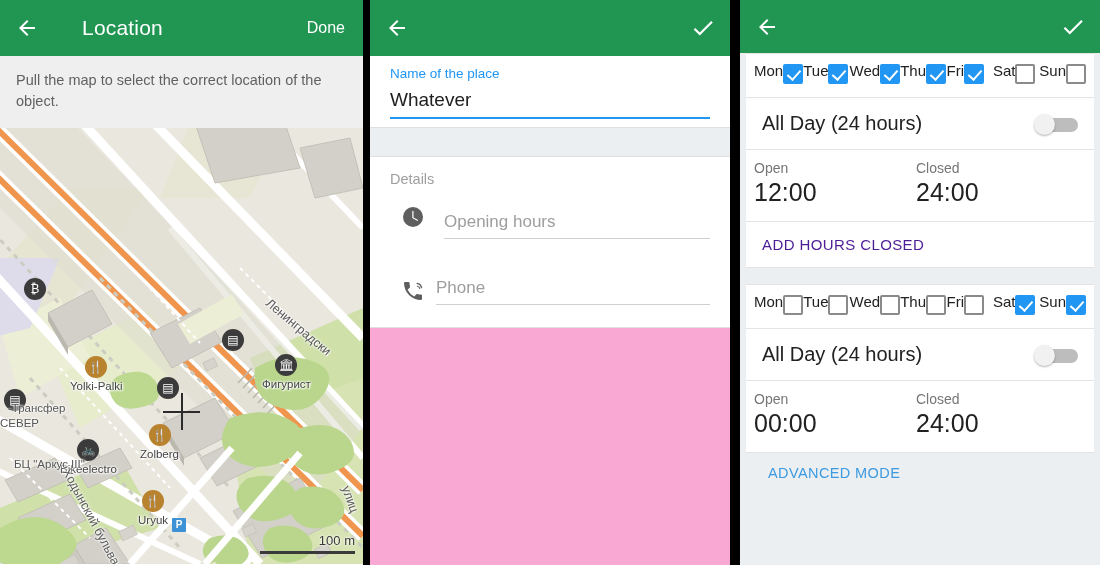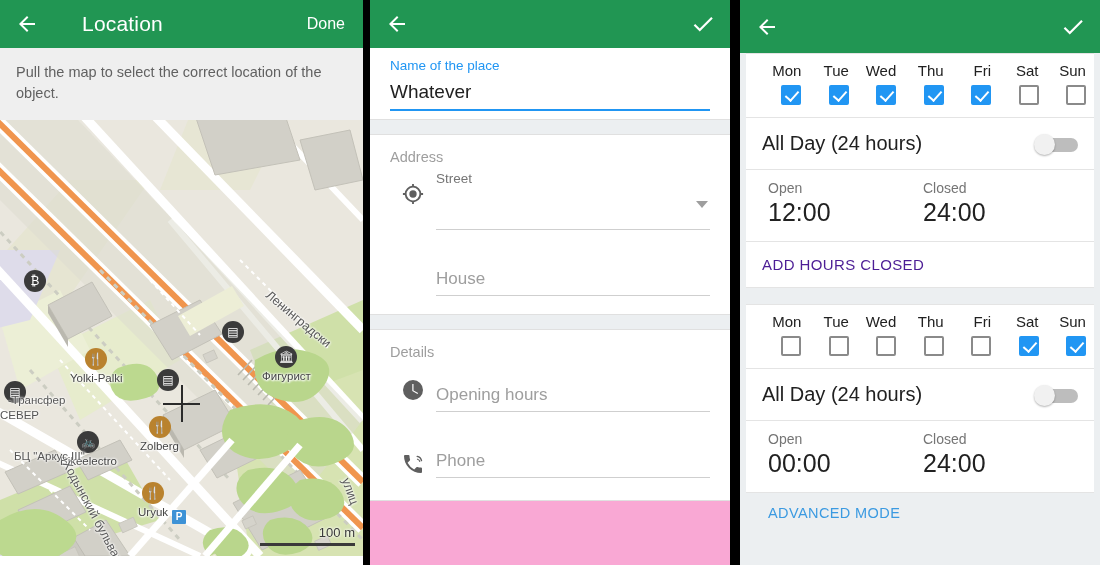--- a/index.html
+++ b/index.html
@@ -12,21 +12,21 @@
   .screen { position: relative; width: 1100px; height: 565px; background: #000; }
 
   
   .panel { position: absolute; top: 0; height: 565px; overflow: hidden; background: #fff; }
   #panel-location { left: 0; width: 363px; }
   #panel-editor   { left: 370px; width: 360px; }
   #panel-hours    { left: 740px; width: 360px; }
 
   
   .appbar {
-    height: 48px; background: var(--green, #219653);
+    height: 56px; background: var(--green, #219653);
     display: flex; align-items: center; position: relative;
     color: #fff;
   }
   .ab-icon {
     width: 54px; height: 54px; display: flex; align-items: center; justify-content: center;
     cursor: pointer;
   }
   .ab-icon svg { display: block; }
   .ab-title {
     font-size: 21px; font-weight: 400; color: #fff; letter-spacing: .2px;
@@ -108,34 +108,34 @@
     width: 46px; min-width: 46px; display: flex; justify-content: center;
     padding-top: 16px;
   }
   .row-body { flex: 1; position: relative; }
   .sub-label { font-size: 13.5px; color: #757575; padding-top: 4px; }
   .underline { border-bottom: 1px solid #cfcfcf; }
   .input-line {
     height: 36px; display: flex; align-items: flex-end; padding-bottom: 6px;
     font-size: 17px; color: #9e9e9e;
   }
-  .input-line.tall { height: 44px; }
+  .input-line.tall { height: 44px; margin-left: 8px; }
   .caret-down {
     position: absolute; right: 2px; top: 34px;
     width: 0; height: 0; border-left: 6px solid transparent;
     border-right: 6px solid transparent; border-top: 7px solid #9e9e9e;
   }
 
   
   .hcard { background: #fff; border: 1px solid #e4e4e4; border-left: none; border-right: none; margin: 0 6px; }
   .hgap { height: 16px; background: #eceff1; }
   .days-row {
     display: flex; padding: 8px 8px 12px 8px;
   }
-  .day { flex: 1; display: flex; flex-direction: column; align-items: flex-end; }
+  .day { flex: 1; display: flex; flex-direction: row; align-items: center; }
   .day-name { font-size: 15px; color: #212121; margin-bottom: 6px; }
   .cbox {
     width: 20px; height: 20px; border: 2px solid #8a8a8a; border-radius: 2px;
     background: #fff; position: relative;
   }
   .cbox.on { background: #2196f3; border-color: #2196f3; }
   .cbox.on::after {
     content: ""; position: absolute; left: 5px; top: 1px;
     width: 6px; height: 11px; border: solid #fff; border-width: 0 2.5px 2.5px 0;
     transform: rotate(42deg);
@@ -147,21 +147,21 @@
   }
   .toggle { position: relative; width: 44px; height: 16px; }
   .toggle .track {
     position: absolute; right: 0; top: 2px; width: 36px; height: 14px;
     background: #bdbdbd; border-radius: 7px;
   }
   .toggle .knob {
     position: absolute; left: 0; top: -2px; width: 21px; height: 21px;
     background: #f1f1f1; border-radius: 50%; box-shadow: 0 1px 2px rgba(0,0,0,.3);
   }
-  .oc-row { display: flex; padding: 10px 16px 14px 22px; }
+  .oc-row { display: flex; padding: 10px 16px 14px 8px; }
   .oc-col { width: 174px; }
   .oc-label { font-size: 14px; color: #757575; margin-bottom: 2px; }
   .oc-time { font-size: 25px; color: #212121; }
   .link-row { padding: 14px 16px; font-size: 15px; color: #4c1d95; letter-spacing: .4px; cursor: pointer; }
   .link-plain { padding: 12px 28px; font-size: 14.5px; color: #3b9ae1; letter-spacing: .4px; cursor: pointer; }
 </style>
 </head>
 <body>
 
 <div class="screen">
@@ -379,43 +379,20 @@
 
       <div class="card" style="border-top:none">
         <div class="field-name">
           <div class="flabel">Name of the place</div>
           <div class="fvalue">Whatever</div>
         </div>
       </div>
 
       <div class="gap"></div>
 
-      <div class="card">
-        <div class="card-title">Address</div>
-
-        <div class="row-field">
-          <div class="row-icon">
-            <svg width="22" height="22" viewBox="0 0 24 24" aria-hidden="true">
-              <path d="M12 8a4 4 0 104 4 4 4 0 00-4-4zm8.94 3A9 9 0 0013 3.06V1h-2v2.06A9 9 0 003.06 11H1v2h2.06A9 9 0 0011 20.94V23h2v-2.06A9 9 0 0020.94 13H23v-2zM12 19a7 7 0 117-7 7 7 0 01-7 7z" fill="#5f5f5f"></path>
-            </svg>
-          </div>
-          <div class="row-body">
-            <div class="sub-label">Street</div>
-            <div class="input-line tall underline"></div>
-            <div class="caret-down"></div>
-          </div>
-        </div>
-
-        <div class="row-field" style="padding-top:30px; padding-bottom:18px">
-          <div class="row-icon"></div>
-          <div class="row-body">
-            <div class="input-line underline">House</div>
-          </div>
-        </div>
-      </div>
 
       <div class="gap"></div>
 
       <div class="card">
         <div class="card-title">Details</div>
 
         <div class="row-field" style="padding-top:6px">
           <div class="row-icon" style="padding-top:10px">
             <svg width="24" height="24" viewBox="0 0 24 24" aria-hidden="true">
               <circle cx="12" cy="12" r="10" fill="#5f5f5f"></circle>

